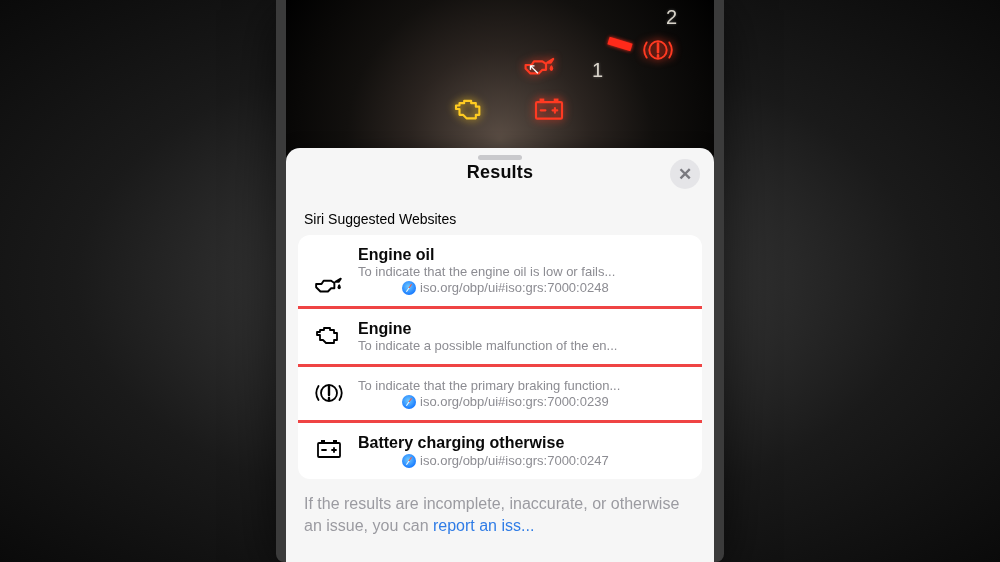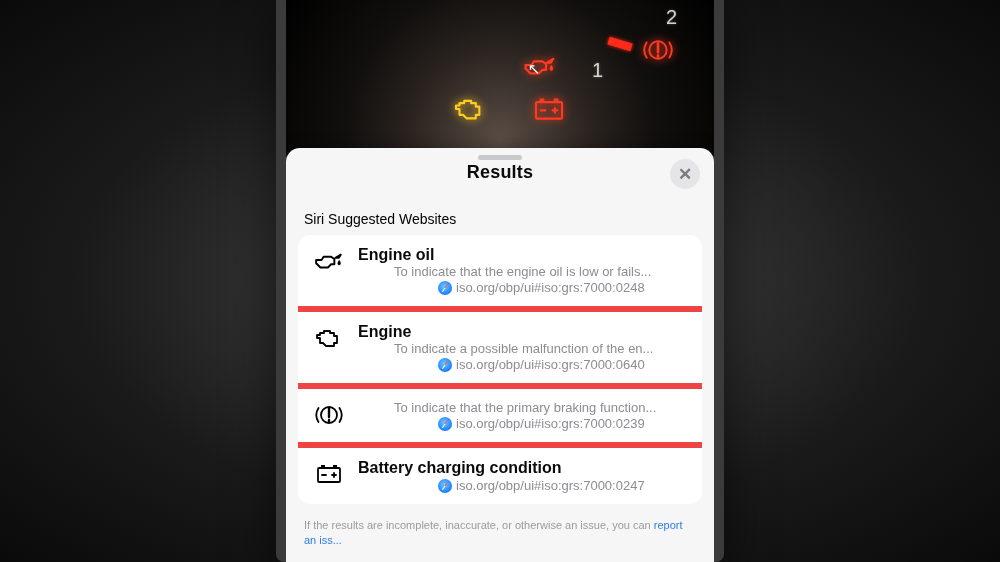--- a/index.html
+++ b/index.html
@@ -133,23 +133,23 @@
   .card {
     margin: 0 12px;
     background: #fff;
     border-radius: 12px;
     overflow: hidden;
   }
   .row {
     display: flex;
     gap: 12px;
     padding: 11px 14px 11px 14px;
-    border-top: 6px solid #ef4444;
-  }
-  .row:first-child { border-top: none; }
+    border-top: 3px solid #ef4444;
+  }
+  .row:first-child { border-top: none; align-items: flex-end; }
   .row-icon {
     width: 34px;
     display: flex;
     align-items: flex-start;
     justify-content: center;
     padding-top: 3px;
     color: #000;
   }
   .row-body { flex: 1; min-width: 0; }
   .row-title {
@@ -157,41 +157,40 @@
     font-weight: 700;
     color: #0a0a0a;
     margin-bottom: 0px;
   }
   .row-desc, .row-url {
     font-size: 13px;
     color: #8c8c92;
     white-space: nowrap;
     overflow: hidden;
     text-overflow: ellipsis;
-    margin-left: 36px;
   }
   .row-url { display: flex; align-items: center; gap: 4px; margin-top: 1px; padding-left: 44px; }
   .safari {
     width: 14px; height: 14px;
     flex: none;
     border-radius: 50%;
     background: radial-gradient(circle at 45% 40%, #6fc9ff, #1b7dff 70%);
     position: relative;
   }
   .safari::after {
     content: "";
     position: absolute;
     left: 50%; top: 50%;
     width: 1px; height: 9px;
     background: linear-gradient(#ff523a 50%, #fff 50%);
     transform: translate(-50%,-50%) rotate(35deg);
   }
   .footer-note {
     padding: 14px 18px 8px;
-    font-size: 11px;
+    font-size: 16px;
     color: #9b9ba1;
     line-height: 1.35;
   }
   .footer-note .link { color: #2f7ce6; }
 </style>
 </head>
 <body>
 
 <svg width="0" height="0" style="position:absolute">
   <defs>
@@ -282,24 +281,20 @@
 
         <div class="row">
           <div class="row-icon">
             <svg width="30" height="24" viewBox="0 0 28 24">
                 <use href="#ico-engine"></use>
               </svg>
           </div>
           <div class="row-body">
             <div class="row-title">Engine</div>
             <div class="row-desc">To indicate a possible malfunction of the en...</div>
-            <div class="row-url">
-              <span class="safari"></span>
-              <span>iso.org/obp/ui#iso:grs:7000:0640</span>
-            </div>
           </div>
         </div>
 
         <div class="row">
           <div class="row-icon">
             <svg width="30" height="24" viewBox="0 0 28 24">
                 <use href="#ico-brake"></use>
               </svg>
           </div>
           <div class="row-body">
@@ -311,21 +306,21 @@
           </div>
         </div>
 
         <div class="row">
           <div class="row-icon">
             <svg width="30" height="22" viewBox="0 0 28 22">
                 <use href="#ico-batt"></use>
               </svg>
           </div>
           <div class="row-body">
-            <div class="row-title">Battery charging condition</div>
+            <div class="row-title">Battery charging otherwise</div>
             <div class="row-url">
               <span class="safari"></span>
               <span>iso.org/obp/ui#iso:grs:7000:0247</span>
             </div>
           </div>
         </div>
 
       </div>
 
       <div class="footer-note">

